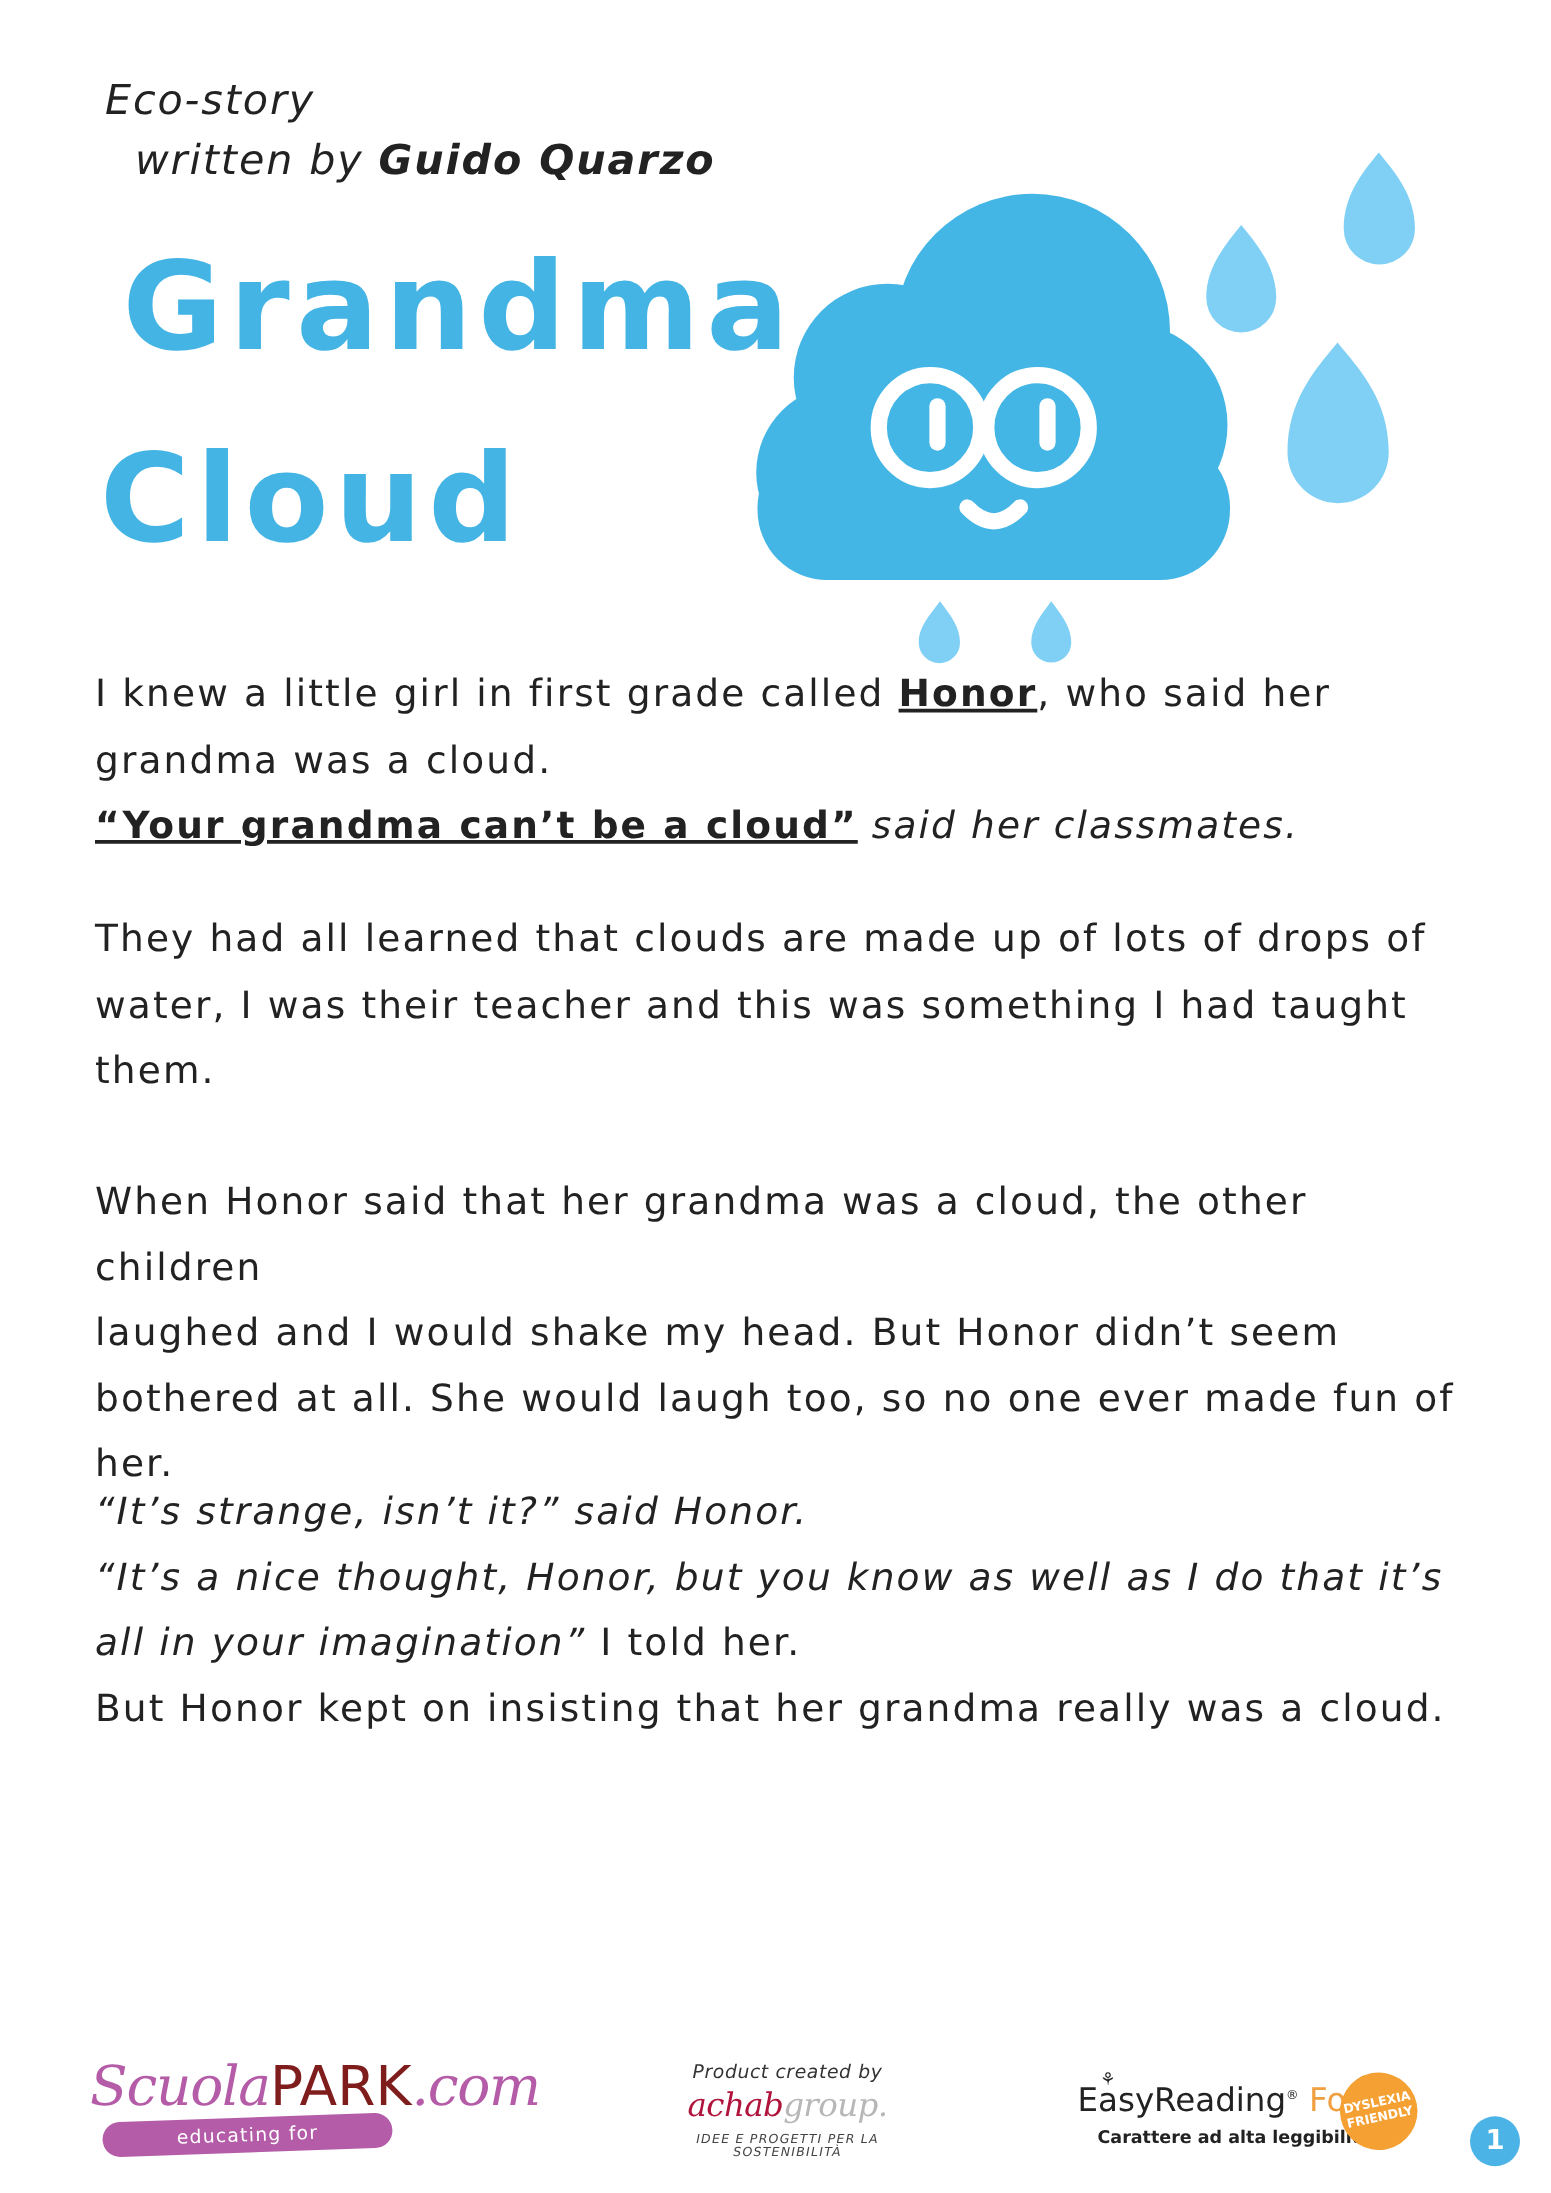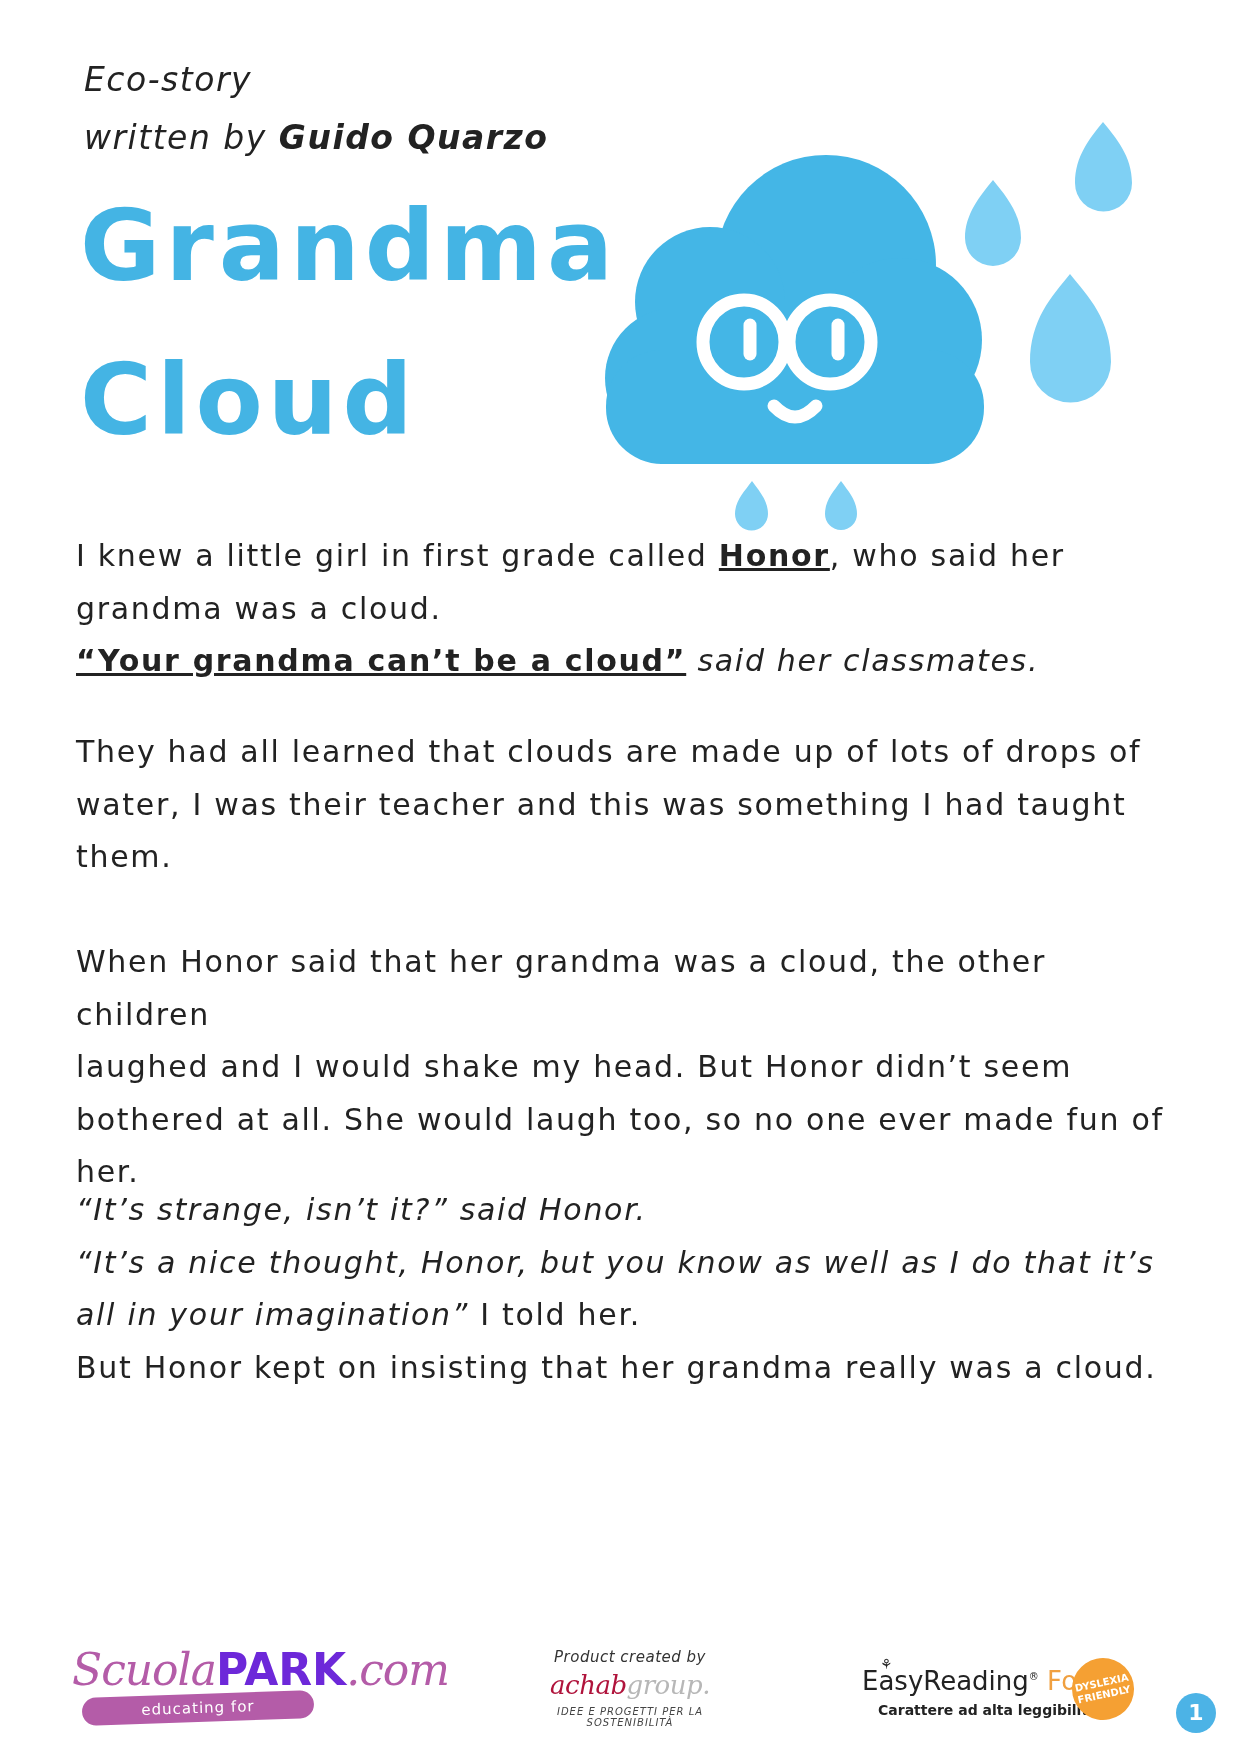--- a/index.html
+++ b/index.html
@@ -3,39 +3,39 @@
 <meta charset="utf-8">
 <style>
   html, body { margin: 0; padding: 0; background: #ffffff; }
   body { width: 1241px; height: 1754px; position: relative; overflow: hidden;
          font-family: "DejaVu Sans", sans-serif; color: #222222; }
   .abs { position: absolute; }
 
   .byline { left: 84px; font-style: italic; font-size: 33px; letter-spacing: 1.5px; color: #222; line-height: 52px; }
   .byline b { font-weight: bold; }
   .eco { top: 54px; }
-  .written { top: 112px; }
+  .written { top: 102px; margin-left: 24px; }
 
   .title { left: 80px; color: #44b4e4; font-weight: bold; font-size: 98px; letter-spacing: 5px; line-height: 100px; }
-  .title-1 { top: 196px; }
+  .title-1 { top: 196px; margin-left: 18px; }
   .title-2 { top: 350px; }
 
   .para { left: 76px; width: 1110px; font-size: 30px; line-height: 52.5px; letter-spacing: 1.7px; color: #222; }
   .para p { margin: 0; }
   .para .bold { font-weight: bold; text-decoration: underline; }
   .para .ital { font-style: italic; }
   .p1 { top: 530px; }
   .p2 { top: 726px; }
   .p3 { top: 936px; }
   .p4 { top: 1184px; }
 
   
   .logo-scuola { left: 72px; top: 1646px; width: 310px; height: 78px; }
   .scuola-word { position: absolute; left: 0; top: 0; font-family: "DejaVu Serif", serif; font-style: italic; font-size: 44px; color: #b45ca8; letter-spacing: -1px; line-height: 48px; }
-  .park-word { color: #6d28d9; font-family: "DejaVu Sans", sans-serif; font-style: normal; font-weight: bold; letter-spacing: 0; }
+  .park-word { color: #7f1d1d; font-family: "DejaVu Sans", sans-serif; font-style: normal; font-weight: normal; letter-spacing: 0; }
   .scuola-banner { position: absolute; left: 10px; top: 48px; width: 232px; height: 28px; background: #b45ca8; border-radius: 14px; transform: rotate(-2deg); color: #fff; font-size: 15px; letter-spacing: 1px; line-height: 28px; text-align: center; }
 
   .logo-achab { left: 515px; top: 1648px; width: 230px; text-align: center; font-style: italic; }
   .achab-created { font-family: "DejaVu Sans", sans-serif; font-size: 15px; color: #333; letter-spacing: 0.5px; }
   .achab-name { font-family: "DejaVu Serif", serif; font-size: 26px; line-height: 38px; letter-spacing: -0.5px; }
   .achab-name .a1 { color: #b0143c; }
   .achab-name .a2 { color: #b7b7b7; }
   .achab-tag { font-size: 10px; color: #444; letter-spacing: 1px; margin-top: 2px; }
 
   .logo-easy { left: 862px; top: 1656px; width: 300px; height: 70px; }

